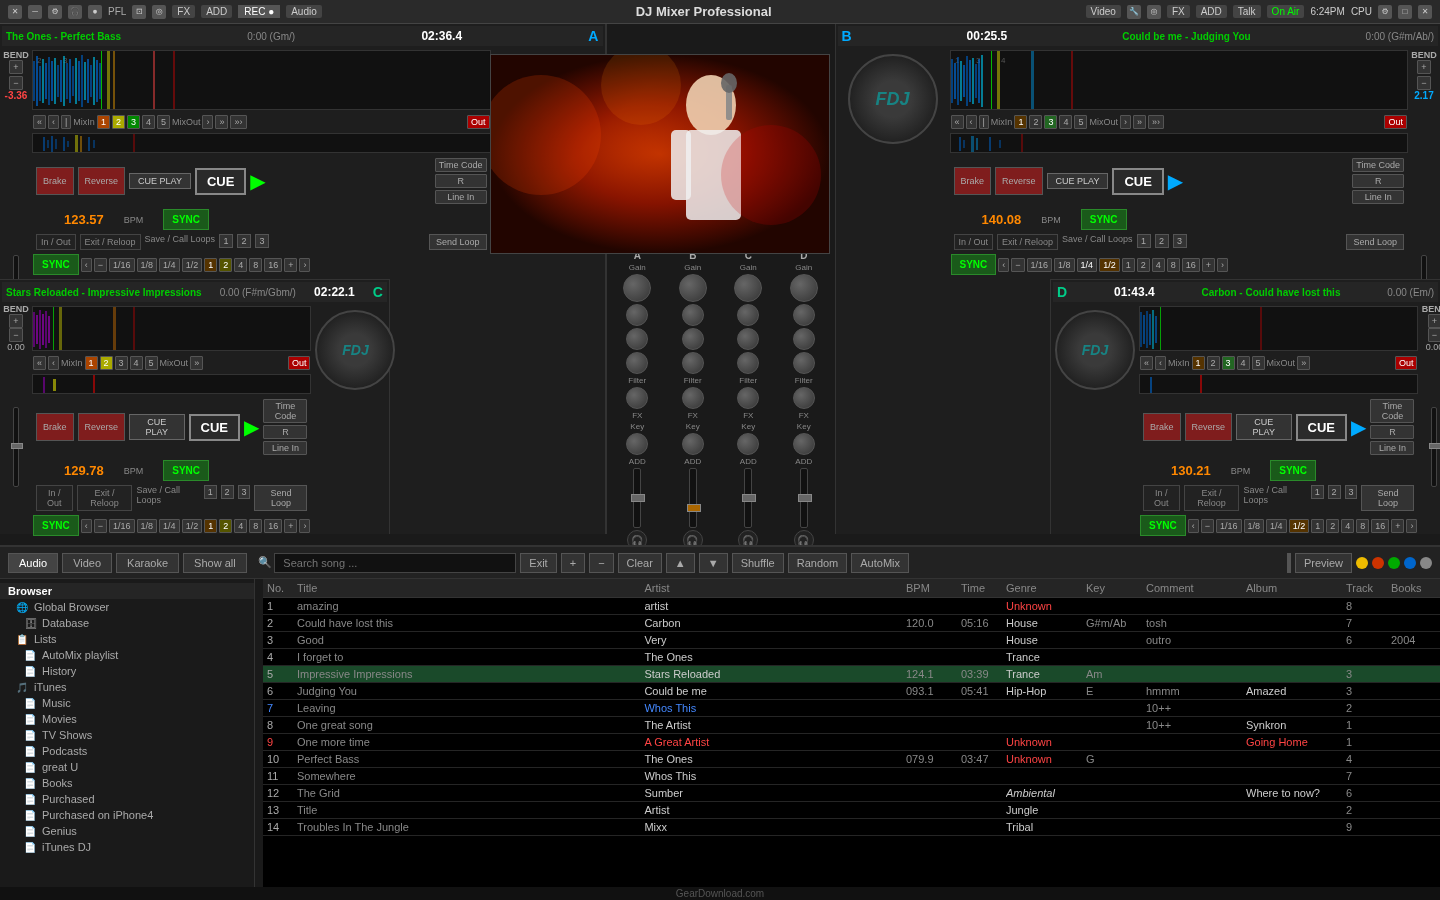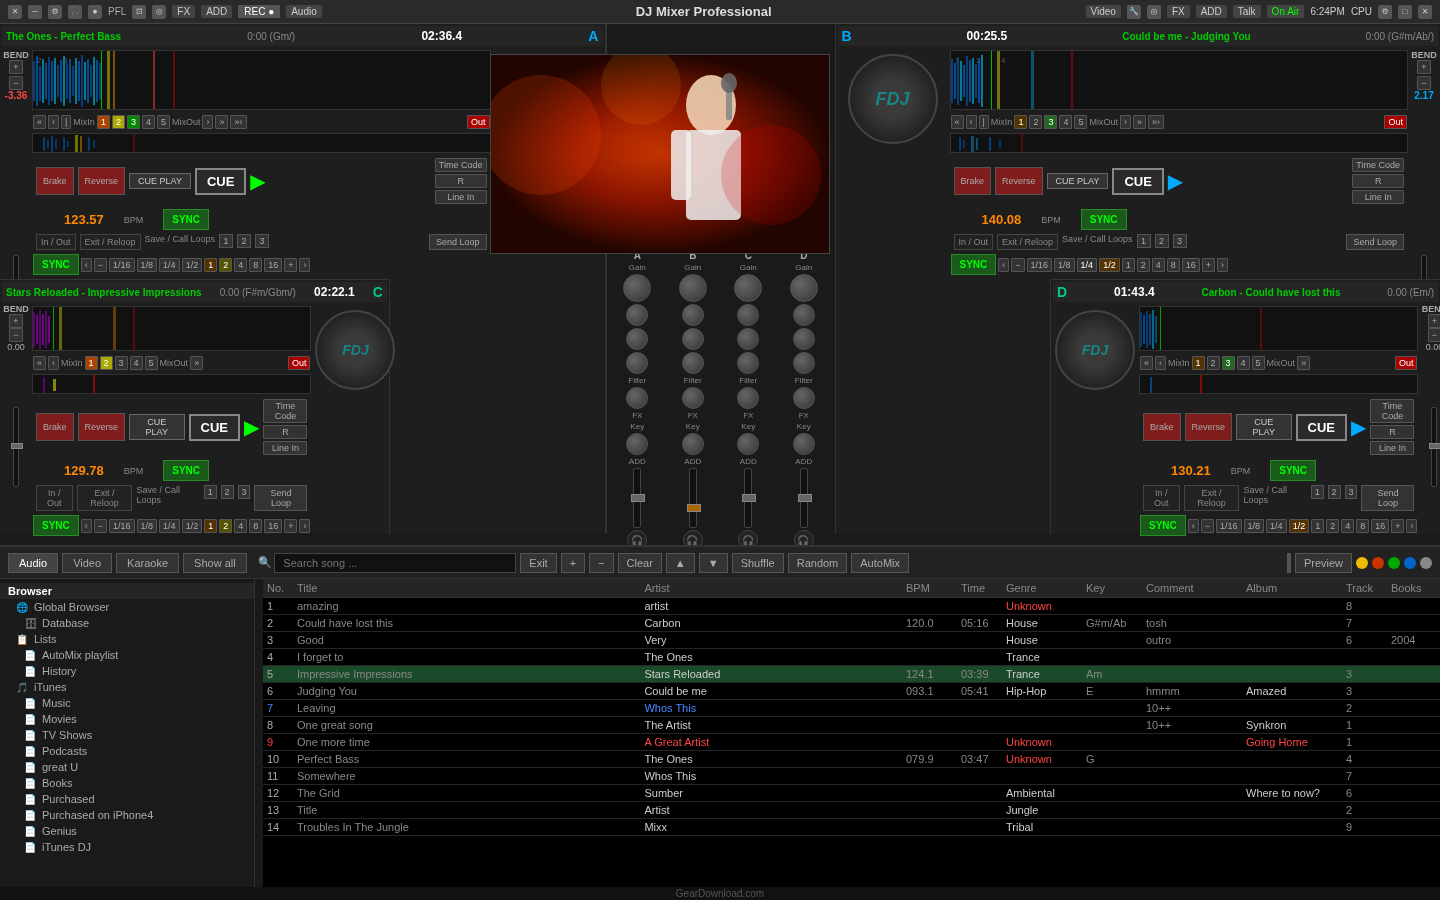--- a/index.html
+++ b/index.html
@@ -1466,21 +1466,21 @@
     <div class="track-cell col-album" style="color:#ccc;"></div>
     <div class="track-cell col-track">7</div>
     <div class="track-cell col-year"></div>
   </div>
           <div class="track-row" style="color: rgb(204, 204, 204);">
     <div class="track-cell col-no" style="color:#aaa;">12</div>
     <div class="track-cell col-title">The Grid</div>
     <div class="track-cell col-artist" style="color:#ccc;">Sumber</div>
     <div class="track-cell col-bpm"></div>
     <div class="track-cell col-time"></div>
-    <div class="track-cell col-genre" style="color:#ccc;">Ambiental</div>
+    <div class="track-cell col-genre" style="color:#ccc;font-style:italic;">Ambiental</div>
     <div class="track-cell col-key"></div>
     <div class="track-cell col-comment"></div>
     <div class="track-cell col-album" style="color:#ccc;">Where to now?</div>
     <div class="track-cell col-track">6</div>
     <div class="track-cell col-year"></div>
   </div>
           <div class="track-row" style="color: rgb(204, 204, 204);">
     <div class="track-cell col-no" style="color:#aaa;">13</div>
     <div class="track-cell col-title">Title</div>
     <div class="track-cell col-artist" style="color:#ccc;">Artist</div>

